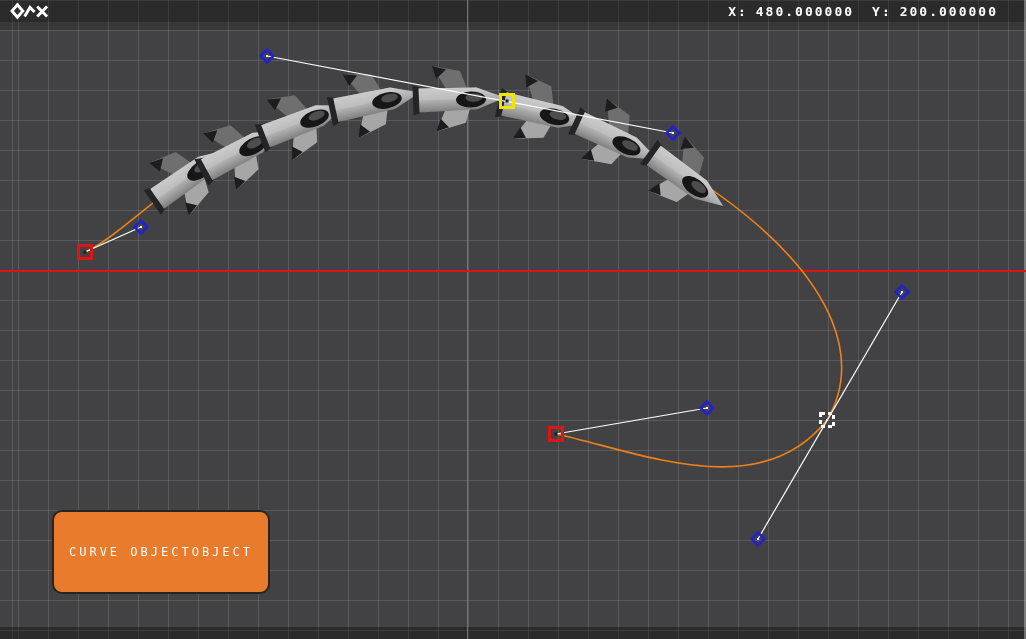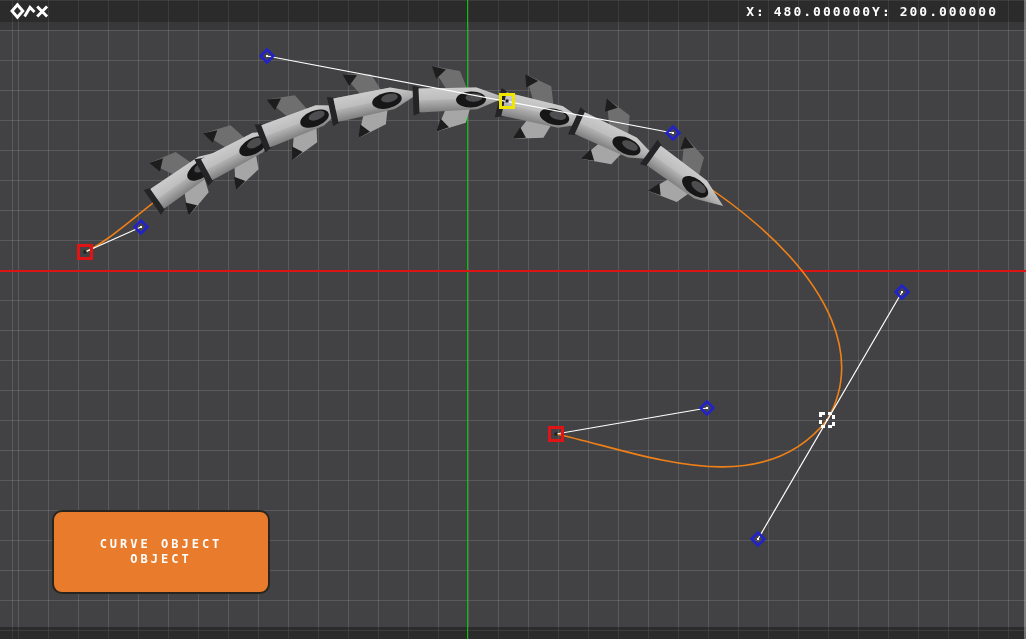--- a/index.html
+++ b/index.html
@@ -15,27 +15,27 @@
   .band{position:absolute;left:0;right:0;}
   .top-band{top:0;height:22px;background:rgba(0,0,0,0.34);}
   .top-shadow{top:22px;height:8px;background:rgba(0,0,0,0.14);}
   .bottom-band{top:627px;height:12px;background:rgba(0,0,0,0.34);}
   .right-edge{position:absolute;top:0;bottom:0;right:0;width:2px;background:rgba(200,200,200,0.45);}
   svg.scene{position:absolute;left:0;top:0;}
   .topbar{position:absolute;left:0;top:0;right:0;height:22px;display:flex;align-items:center;justify-content:space-between;padding:0 28px 0 8px;box-sizing:border-box;}
   .logo{display:flex;align-items:center;}
   .coords{display:flex;align-items:center;color:#fff;font-weight:bold;font-size:13px;letter-spacing:2px;white-space:pre;}
   .coords .lbl{margin-right:8px;}
-  .coords .val{}
+  .coords .val{margin-right:18px;}
   .coords .val:last-child{margin-right:0;}
   .banner{
     position:absolute;left:52px;top:510px;width:218px;height:84px;box-sizing:border-box;
     background:#e87b2c;border:2px solid #29241f;border-radius:10px;
-    display:flex;flex-direction:column;align-items:center;justify-content:center;
-    color:#fff;font-weight:bold;font-size:12px;letter-spacing:3px;line-height:15px;text-align:center;
+    display:flex;flex-direction:row;align-items:center;justify-content:center;
+    color:#fff;font-weight:normal;font-size:12px;letter-spacing:3px;line-height:15px;text-align:center;
   }
 </style>
 </head>
 <body>
 
 <div class="stage">
 
   <div class="band top-band"></div>
   <div class="band top-shadow"></div>
   <div class="band bottom-band"></div>

